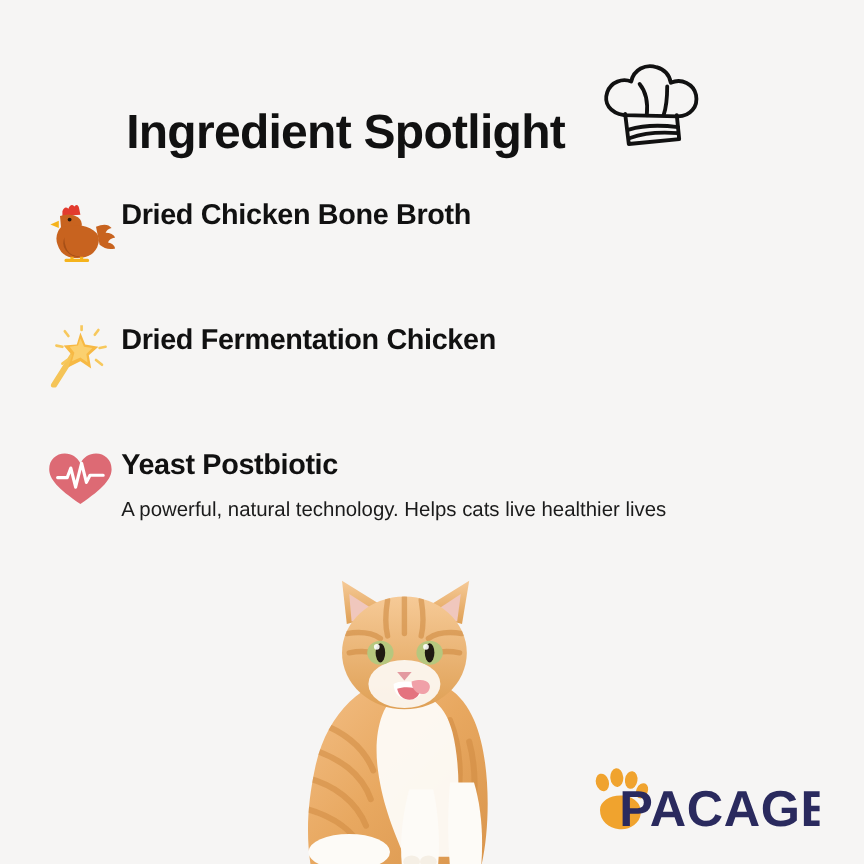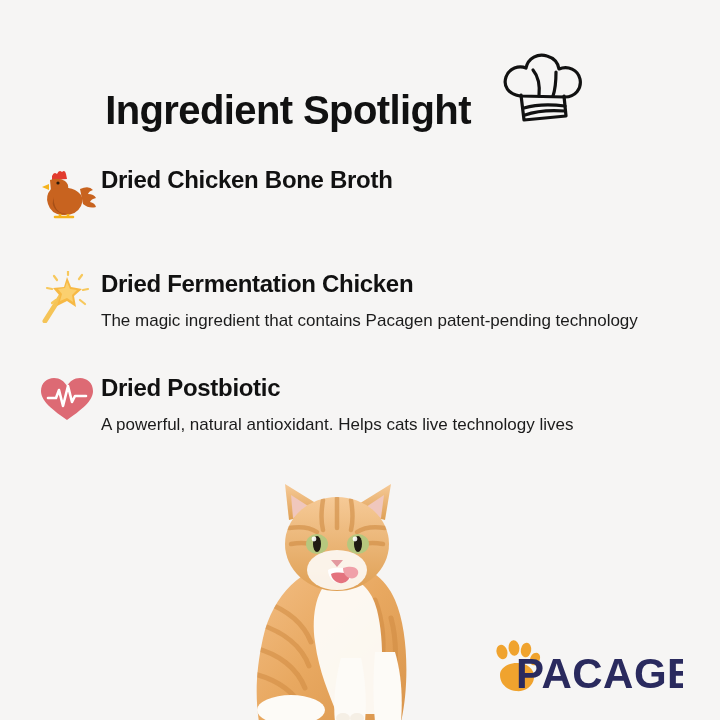--- a/index.html
+++ b/index.html
@@ -179,38 +179,37 @@
             <path d="M44 4 L41 8"></path>
             <path d="M16 5 L19 9"></path>
             <path d="M50 18 L45 19"></path>
             <path d="M9 17 L14 18"></path>
             <path d="M47 33 L42 29"></path>
             <path d="M14 32 L18 29"></path>
           </g>
         </svg>
       </span>
       <div class="ing-title">Dried Fermentation Chicken</div>
-      <div class="ing-desc">The magic ingredient that contains Pacagen patent-pending technology</div>
     </div>
 
     <div class="ingredient">
       <span class="ing-icon">
         <svg viewBox="0 0 58 52" width="58" height="52" aria-hidden="true">
           <path d="M29 45
                    C10 32 3 24 3 16
                    C3 8 9 3 16 3
                    C22 3 26 6 29 11
                    C32 6 36 3 42 3
                    C49 3 55 8 55 16
                    C55 24 48 32 29 45 Z" fill="#dd6a74"></path>
           <path d="M10 23 L18 23 L21 15 L25 31 L30 11 L34 27 L37 21 L48 21" fill="none" stroke="#ffffff" stroke-width="2.6" stroke-linecap="round" stroke-linejoin="round"></path>
         </svg>
       </span>
-      <div class="ing-title">Dried Postbiotic</div>
-      <div class="ing-desc">A powerful, natural antioxidant. Helps cats live technology lives</div>
+      <div class="ing-title">Yeast Postbiotic</div>
+      <div class="ing-desc">A powerful, natural technology. Helps cats live healthier lives</div>
     </div>
 
   </div>
 
   <div class="cat-wrap">
     <svg viewBox="0 0 250 240" width="250" height="240" aria-hidden="true">
       <defs>
         <linearGradient id="furA" x1="0" y1="0" x2="1" y2="1">
           <stop offset="0" stop-color="#f3bf86"></stop>
           <stop offset="0.5" stop-color="#e8a860"></stop>

